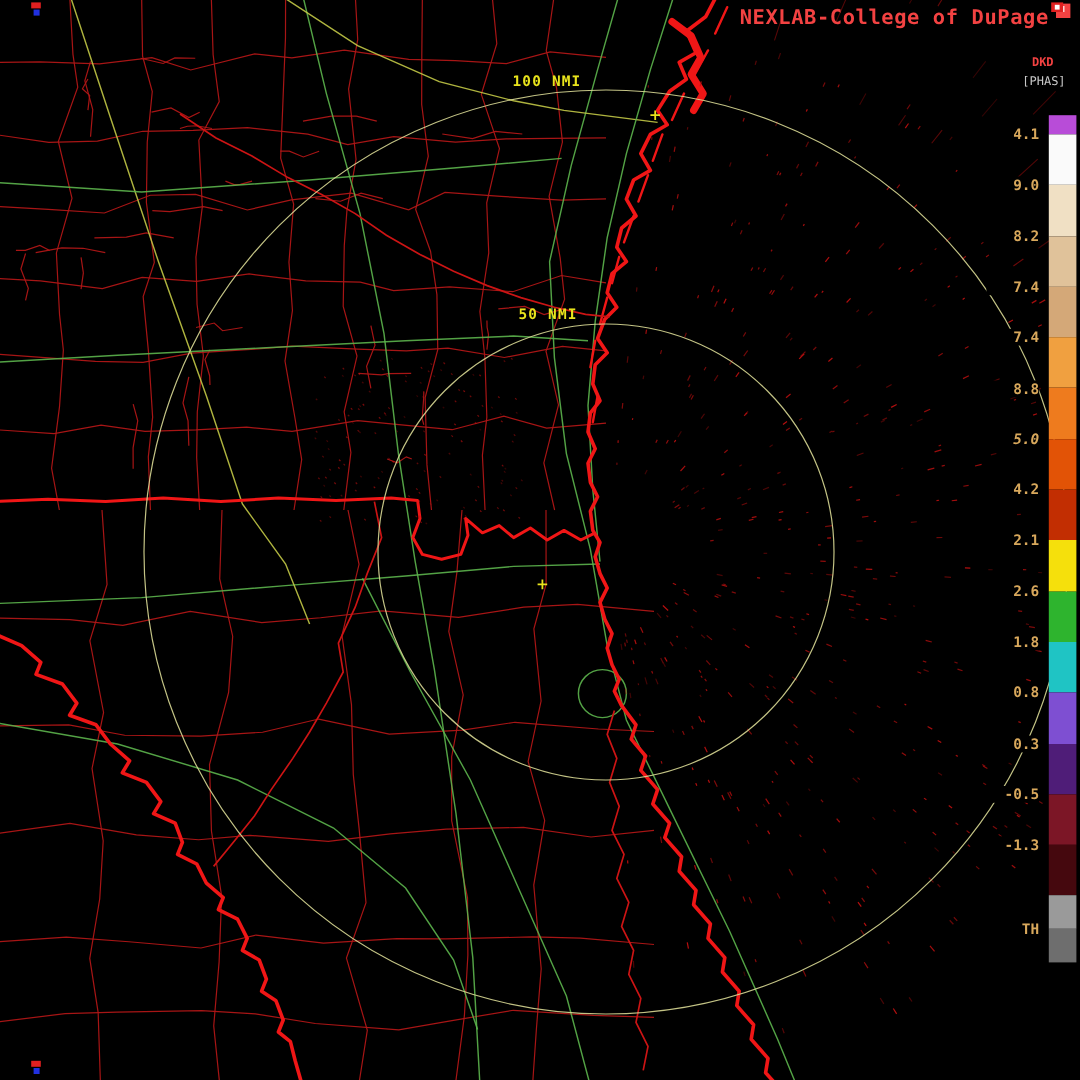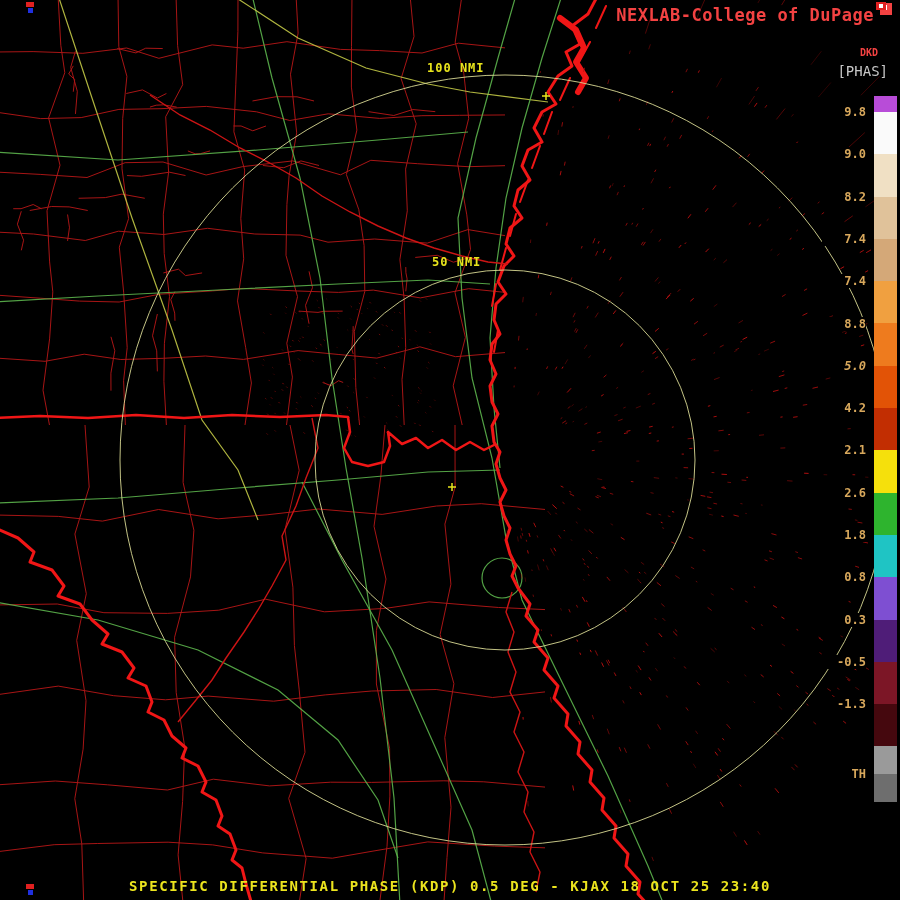--- a/index.html
+++ b/index.html
@@ -19,21 +19,21 @@
   .ring{stroke:var(--c-ring);stroke-width:1;fill:none;opacity:.9;}
   .ring-label{fill:var(--c-ring_label);font:700 12px "DejaVu Sans Mono",monospace;letter-spacing:1px;}
   .echo-line{stroke:var(--c-echo);}
   .citymark{stroke:var(--c-ring_label);stroke-width:1.5;fill:none;}
 
   
   .brand{position:absolute;top:5px;right:26px;color:var(--c-brand);font-size:17px;font-weight:700;letter-spacing:.5px;}
   .brand-icon{position:absolute;top:3px;right:8px;width:12px;height:12px;background:var(--c-brand);}
   .brand-icon span{position:absolute;left:2px;top:2px;width:5px;height:5px;background:#fff;}
   .prod-id{position:absolute;top:47px;right:22px;color:var(--c-brand);font-size:10px;font-weight:700;}
-  .units{position:absolute;top:63px;right:12px;color:var(--c-units);font-size:14px;}
+  .units{position:absolute;top:63px;right:12px;color:var(--c-units);font-size:10px;}
   .caption{position:absolute;left:0;right:0;bottom:6px;text-align:center;color:var(--c-caption);
            font-size:14px;font-weight:700;letter-spacing:1.6px;white-space:nowrap;}
 
   
   .colorbar{position:absolute;top:96px;right:3px;width:23px;}
   .colorbar div{width:23px;}
   .cb-tick{position:absolute;right:34px;width:44px;text-align:right;color:var(--c-tick);
            font-size:12px;font-weight:700;background:#000;line-height:14px;}
 
   
@@ -734,39 +734,38 @@
       <div style="height: 42.3px; background: rgb(46, 180, 46);"></div>
       <div style="height: 42.3px; background: rgb(31, 196, 196);"></div>
       <div style="height: 42.3px; background: rgb(126, 79, 210);"></div>
       <div style="height: 42.3px; background: rgb(79, 29, 120);"></div>
       <div style="height: 42.3px; background: rgb(124, 22, 38);"></div>
       <div style="height: 42.3px; background: rgb(69, 8, 14);"></div>
       <div style="height: 28px; background: rgb(154, 154, 154);"></div>
       <div style="height: 28px; background: rgb(110, 110, 110);"></div>
     </div>
   <div id="ticks">
-      <div class="cb-tick" style="top: 105px;">9.8</div>
+      <div class="cb-tick" style="top: 105px;">4.1</div>
       <div class="cb-tick" style="top: 147.3px;">9.0</div>
       <div class="cb-tick" style="top: 189.6px;">8.2</div>
       <div class="cb-tick" style="top: 231.9px;">7.4</div>
       <div class="cb-tick" style="top: 274.2px;">7.4</div>
       <div class="cb-tick" style="top: 316.5px;">8.8</div>
       <div class="cb-tick" style="top: 358.8px; font-style: italic;">5.0</div>
       <div class="cb-tick" style="top: 401.1px;">4.2</div>
       <div class="cb-tick" style="top: 443.4px;">2.1</div>
       <div class="cb-tick" style="top: 485.7px;">2.6</div>
       <div class="cb-tick" style="top: 528px;">1.8</div>
       <div class="cb-tick" style="top: 570.3px;">0.8</div>
       <div class="cb-tick" style="top: 612.6px;">0.3</div>
       <div class="cb-tick" style="top: 654.9px;">-0.5</div>
       <div class="cb-tick" style="top: 697.2px;">-1.3</div>
       <div class="cb-tick" style="top: 767px;">TH</div>
     </div>
 
-  <div class="caption">SPECIFIC DIFFERENTIAL PHASE (KDP) 0.5 DEG - KJAX 18 OCT 25 23:40</div>
 
   <div class="artifact" style="left:26px;top:2px">
     <span class="r" style="left:0;top:0;width:8px;height:5px"></span>
     <span class="b" style="left:2px;top:6px;width:5px;height:5px"></span>
   </div>
   <div class="artifact" style="left:26px;top:884px">
     <span class="r" style="left:0;top:0;width:8px;height:5px"></span>
     <span class="b" style="left:2px;top:6px;width:5px;height:5px"></span>
   </div>
   <div class="artifact" style="left:876px;top:2px">

